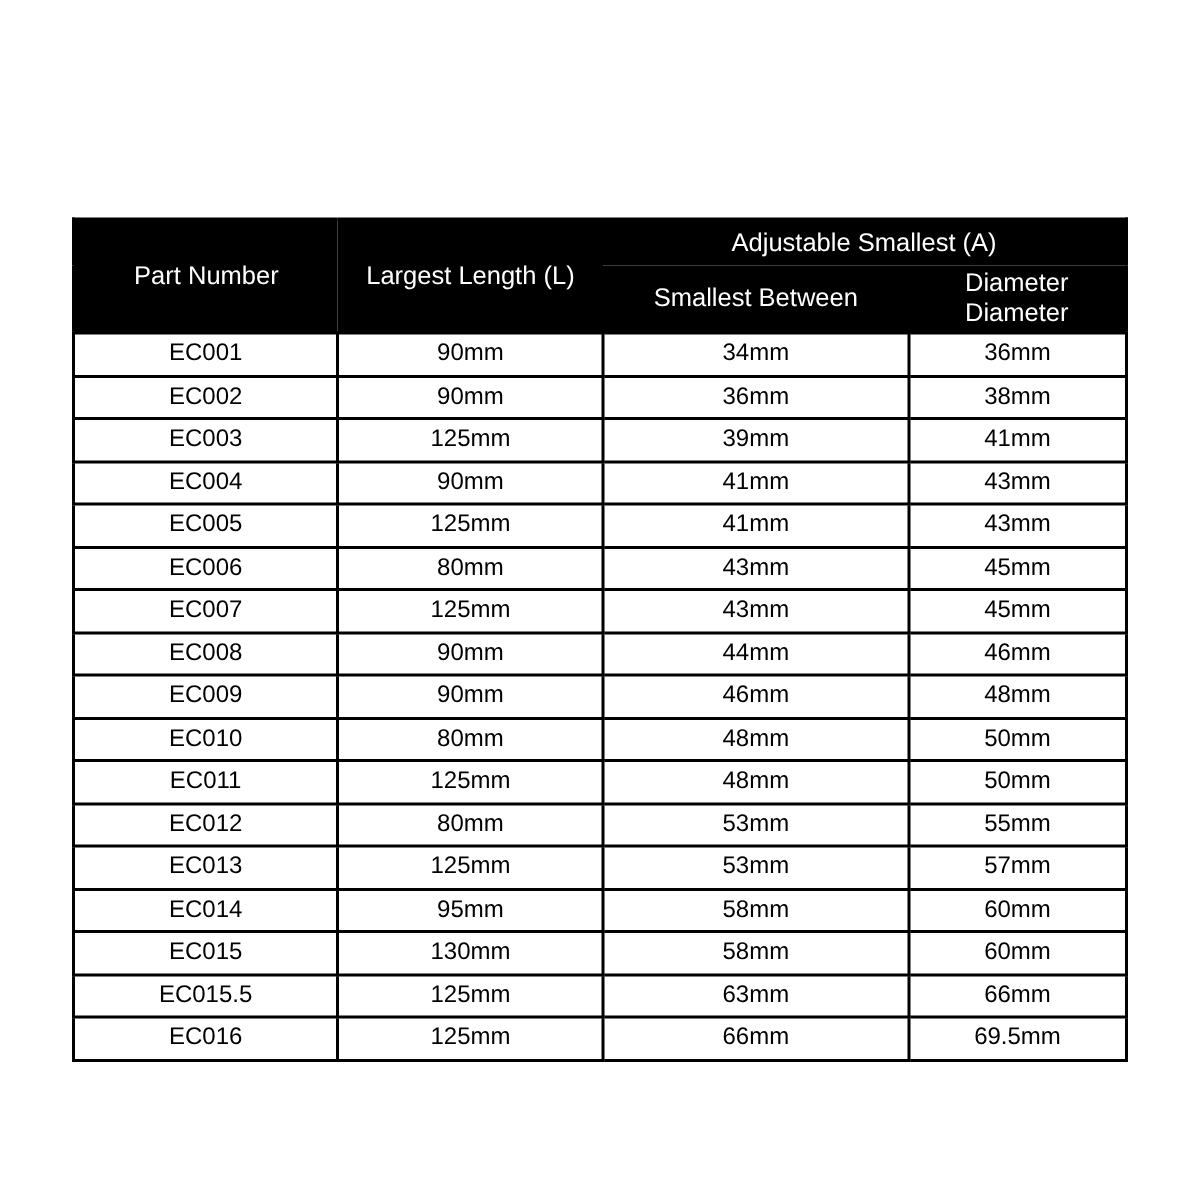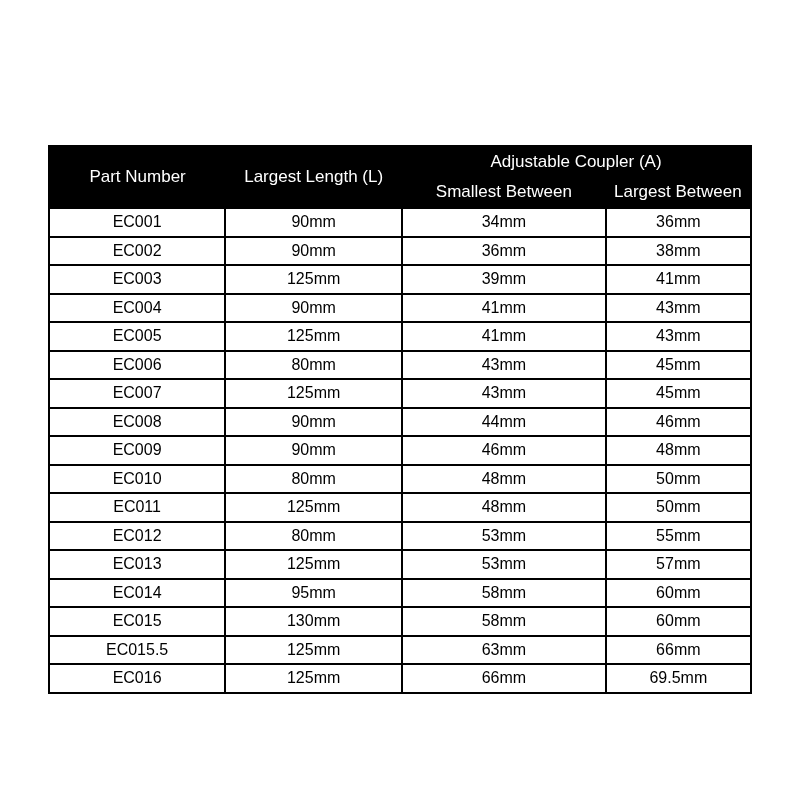--- a/index.html
+++ b/index.html
@@ -61,25 +61,25 @@
     <colgroup>
       <col style="width:25.1%">
       <col style="width:25.2%">
       <col style="width:29%">
       <col style="width:20.7%">
     </colgroup>
     <thead>
       <tr class="group-row">
         <th rowspan="2">Part Number</th>
         <th rowspan="2">Largest Length (L)</th>
-        <th colspan="2">Adjustable Coupler (A)</th>
+        <th colspan="2">Adjustable Smallest (A)</th>
       </tr>
       <tr class="sub-row">
         <th>Smallest Between</th>
-        <th>Largest Between</th>
+        <th>Diameter Diameter</th>
       </tr>
     </thead>
     <tbody>
         <tr>
           <td>EC001</td>
           <td>90mm</td>
           <td>34mm</td>
           <td>36mm</td>
         </tr>
         <tr>

